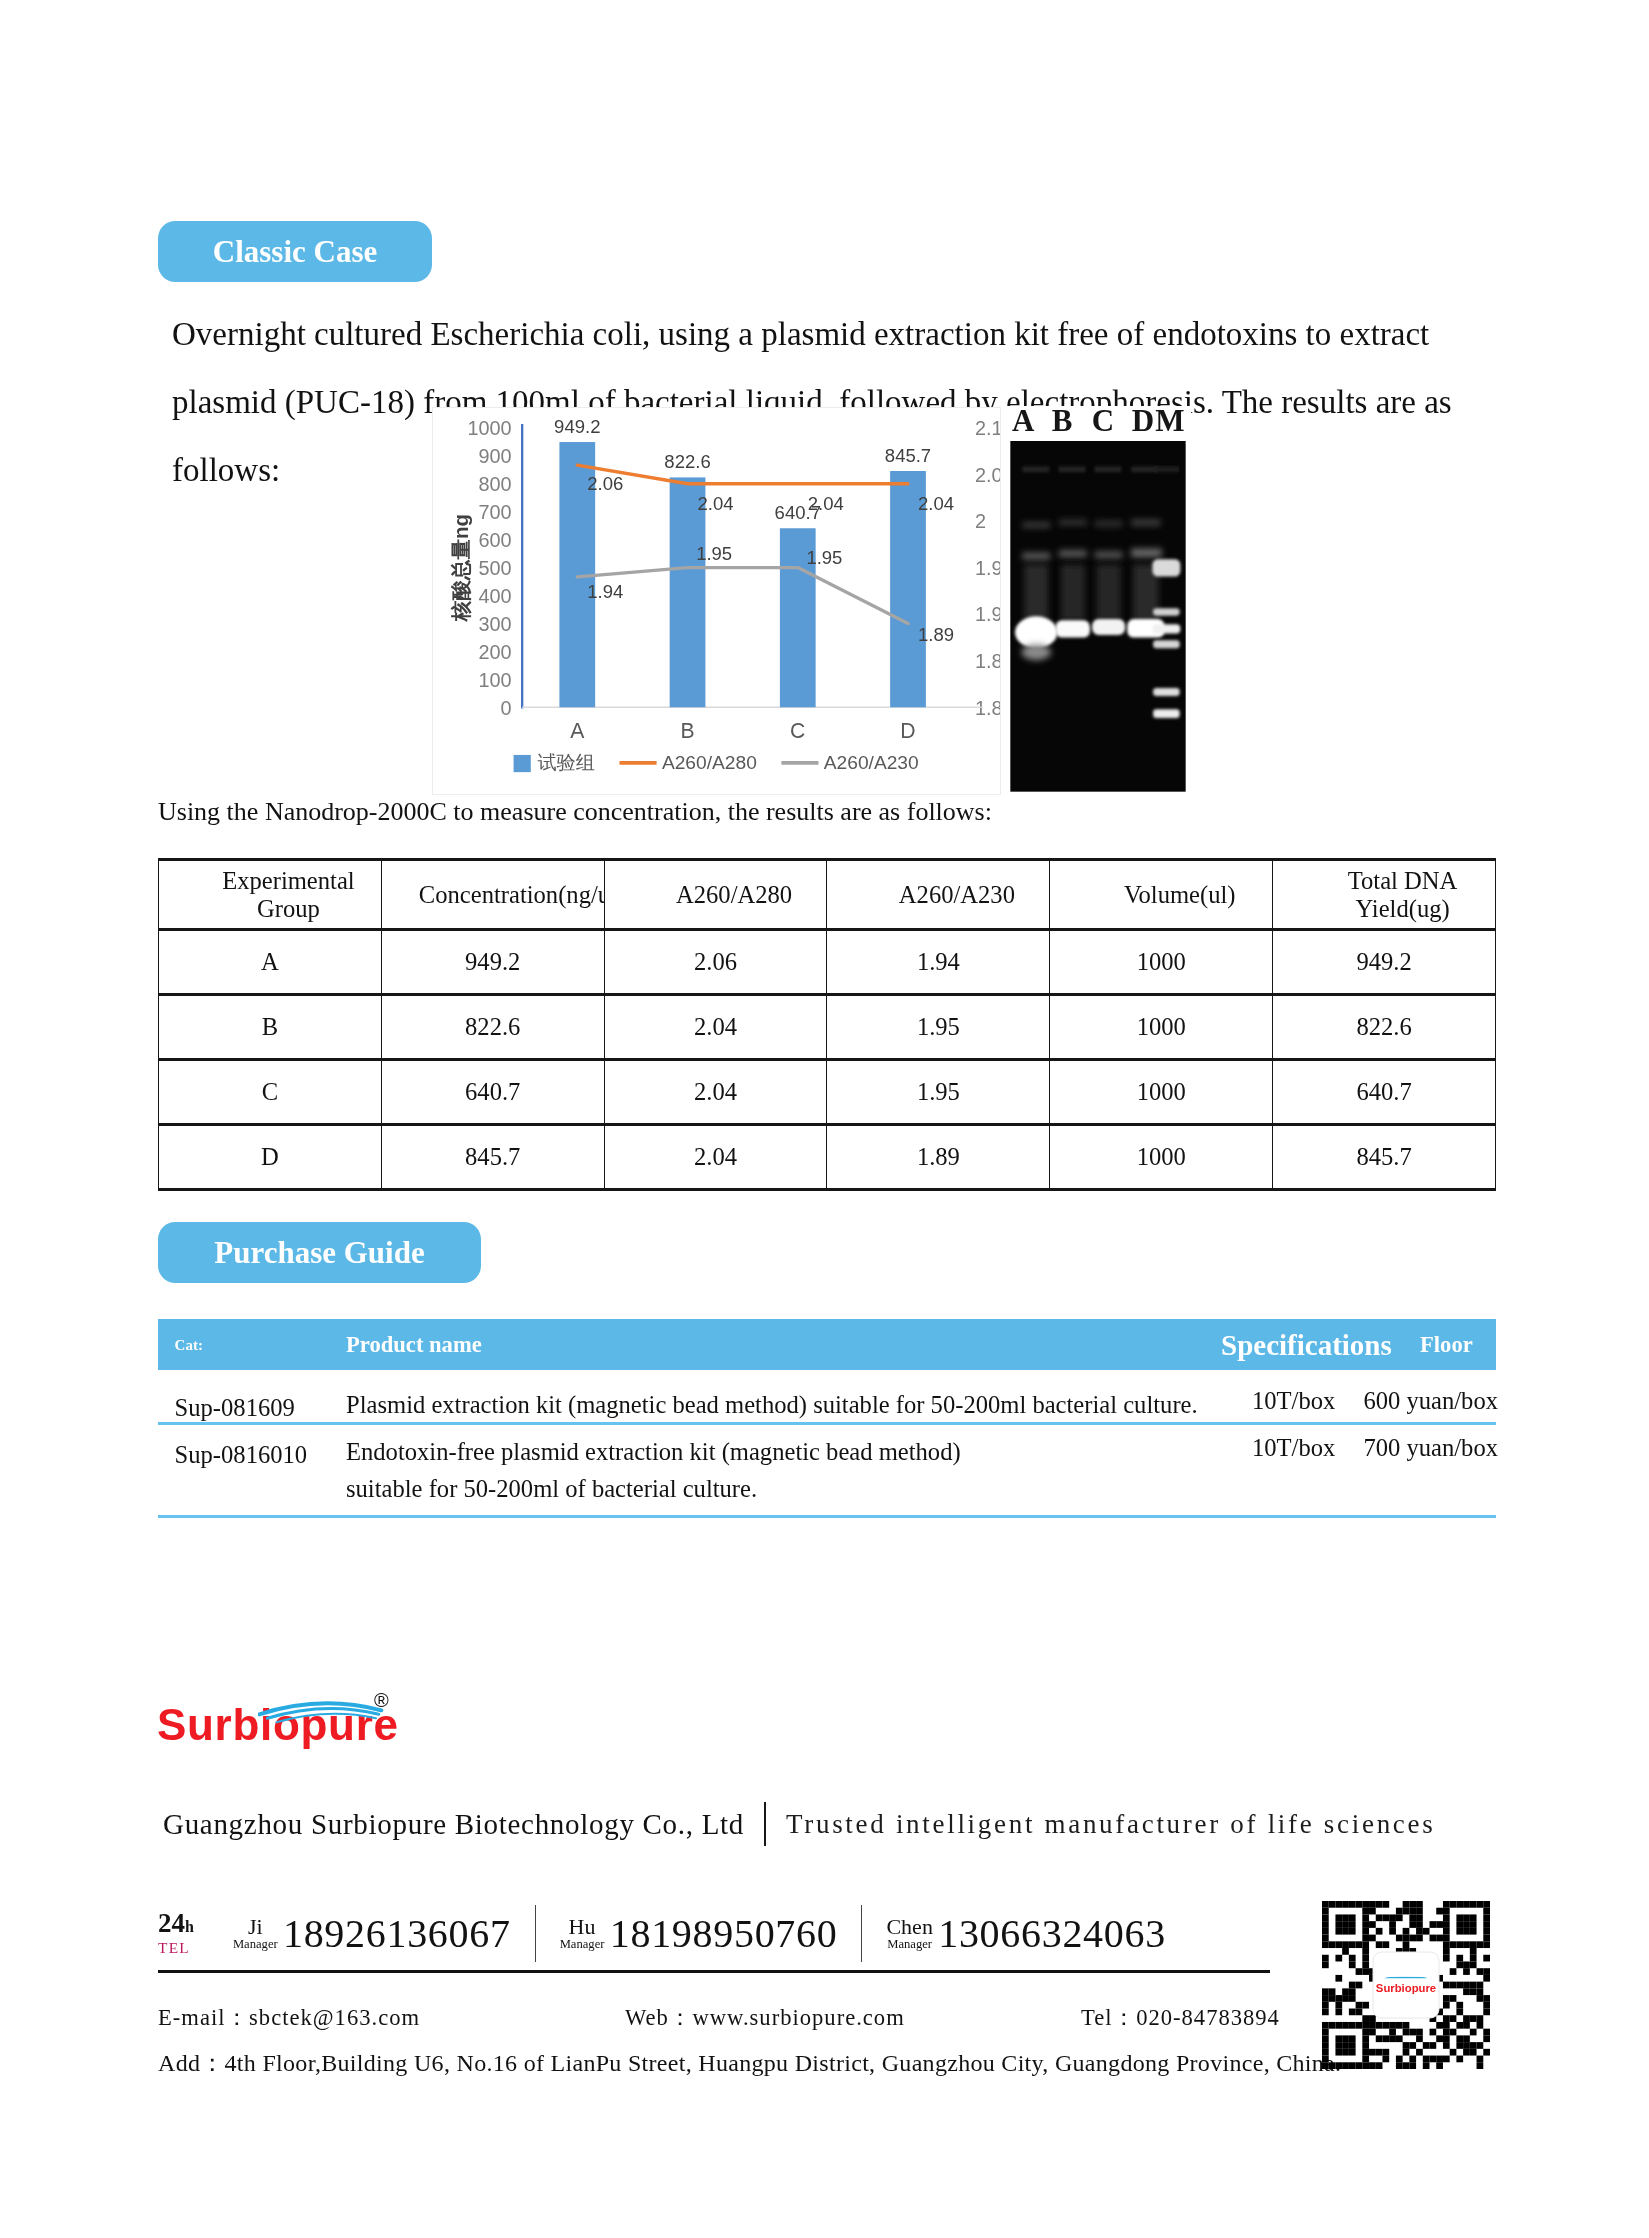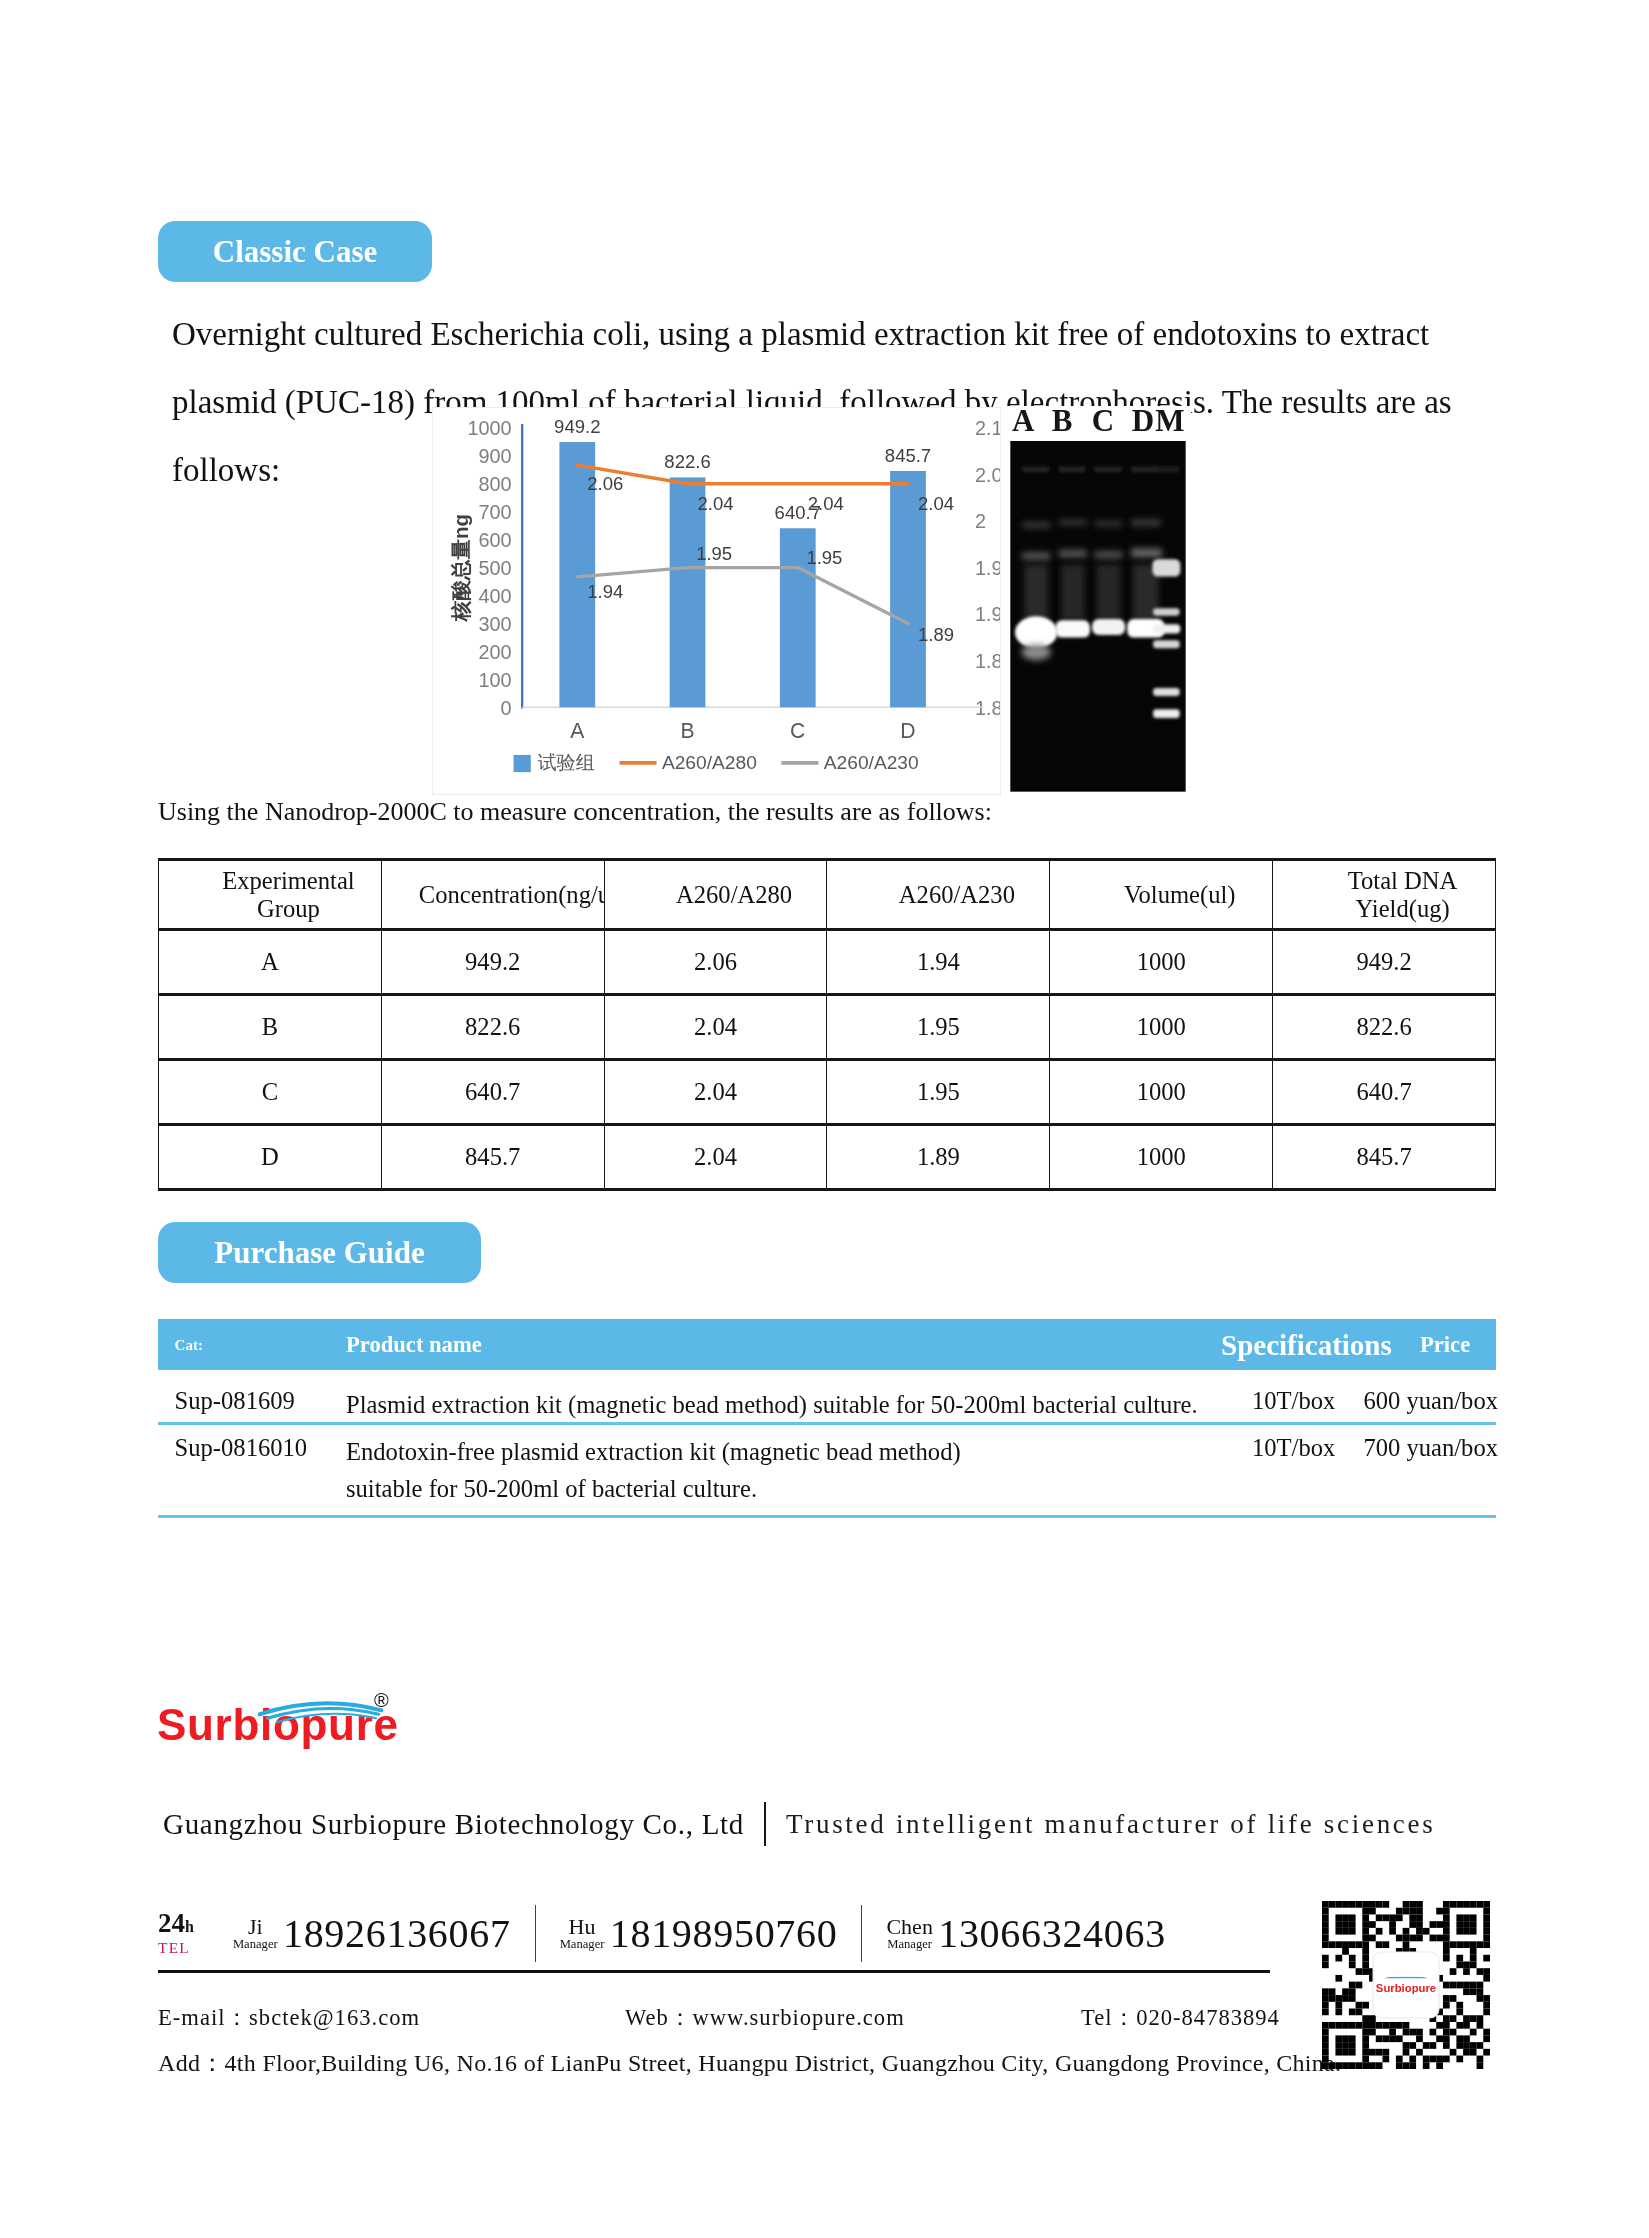--- a/index.html
+++ b/index.html
@@ -41,21 +41,21 @@
   .results-table td{height:62px;}
 
   
   .p-header{position:absolute;left:158px;top:1319px;width:1338px;height:51px;background:#5CB8E6;color:#fff;font-weight:bold;}
   .p-header span{position:absolute;top:50%;transform:translateY(-50%);}
   .ph-cat{left:16.6px;font-size:15px;}
   .ph-product{left:188px;font-size:22.6px;}
   .ph-spec{left:1063px;font-size:29px;}
   .ph-price{left:1262px;font-size:22.6px;}
   .p-row{position:absolute;left:158px;width:1338px;font-size:24.6px;}
-  .p-row .c-cat{position:absolute;left:16.6px;top:0;text-align:right;}
+  .p-row .c-cat{position:absolute;left:16.6px;top:7px;text-align:right;}
   .p-row .c-name{position:absolute;left:188px;top:0;width:885px;white-space:pre-line;line-height:1.5;}
   .p-row .c-spec{position:absolute;left:1094px;top:0;}
   .p-row .c-price{position:absolute;left:1192px;top:0;width:148px;text-align:right;}
   #p-row1{top:1387px;height:35px;}
   #p-row2{top:1434px;height:74px;}
   .p-sep{position:absolute;left:158px;width:1338px;height:2.7px;background:#66C3EE;}
   #p-sep1{top:1422px;}
   #p-sep2{top:1515px;}
 
   
@@ -257,21 +257,21 @@
   </table>
 
   <div class="badge" id="badge-purchase">
     <span>Purchase Guide</span>
   </div>
 
   <div class="p-header">
     <span class="ph-cat">Cat:</span>
     <span class="ph-product">Product name</span>
     <span class="ph-spec">Specifications</span>
-    <span class="ph-price">Price</span>
+    <span class="ph-price">Floor</span>
   </div>
   <div class="p-row" id="p-row1">
     <span class="c-cat">Sup-081609</span>
     <span class="c-name">Plasmid extraction kit (magnetic bead method) suitable for 50-200ml bacterial culture.</span>
     <span class="c-spec">10T/box</span>
     <span class="c-price">600 yuan/box</span>
   </div>
   <div class="p-sep" id="p-sep1"></div>
   <div class="p-row" id="p-row2">
     <span class="c-cat">Sup-0816010</span>

